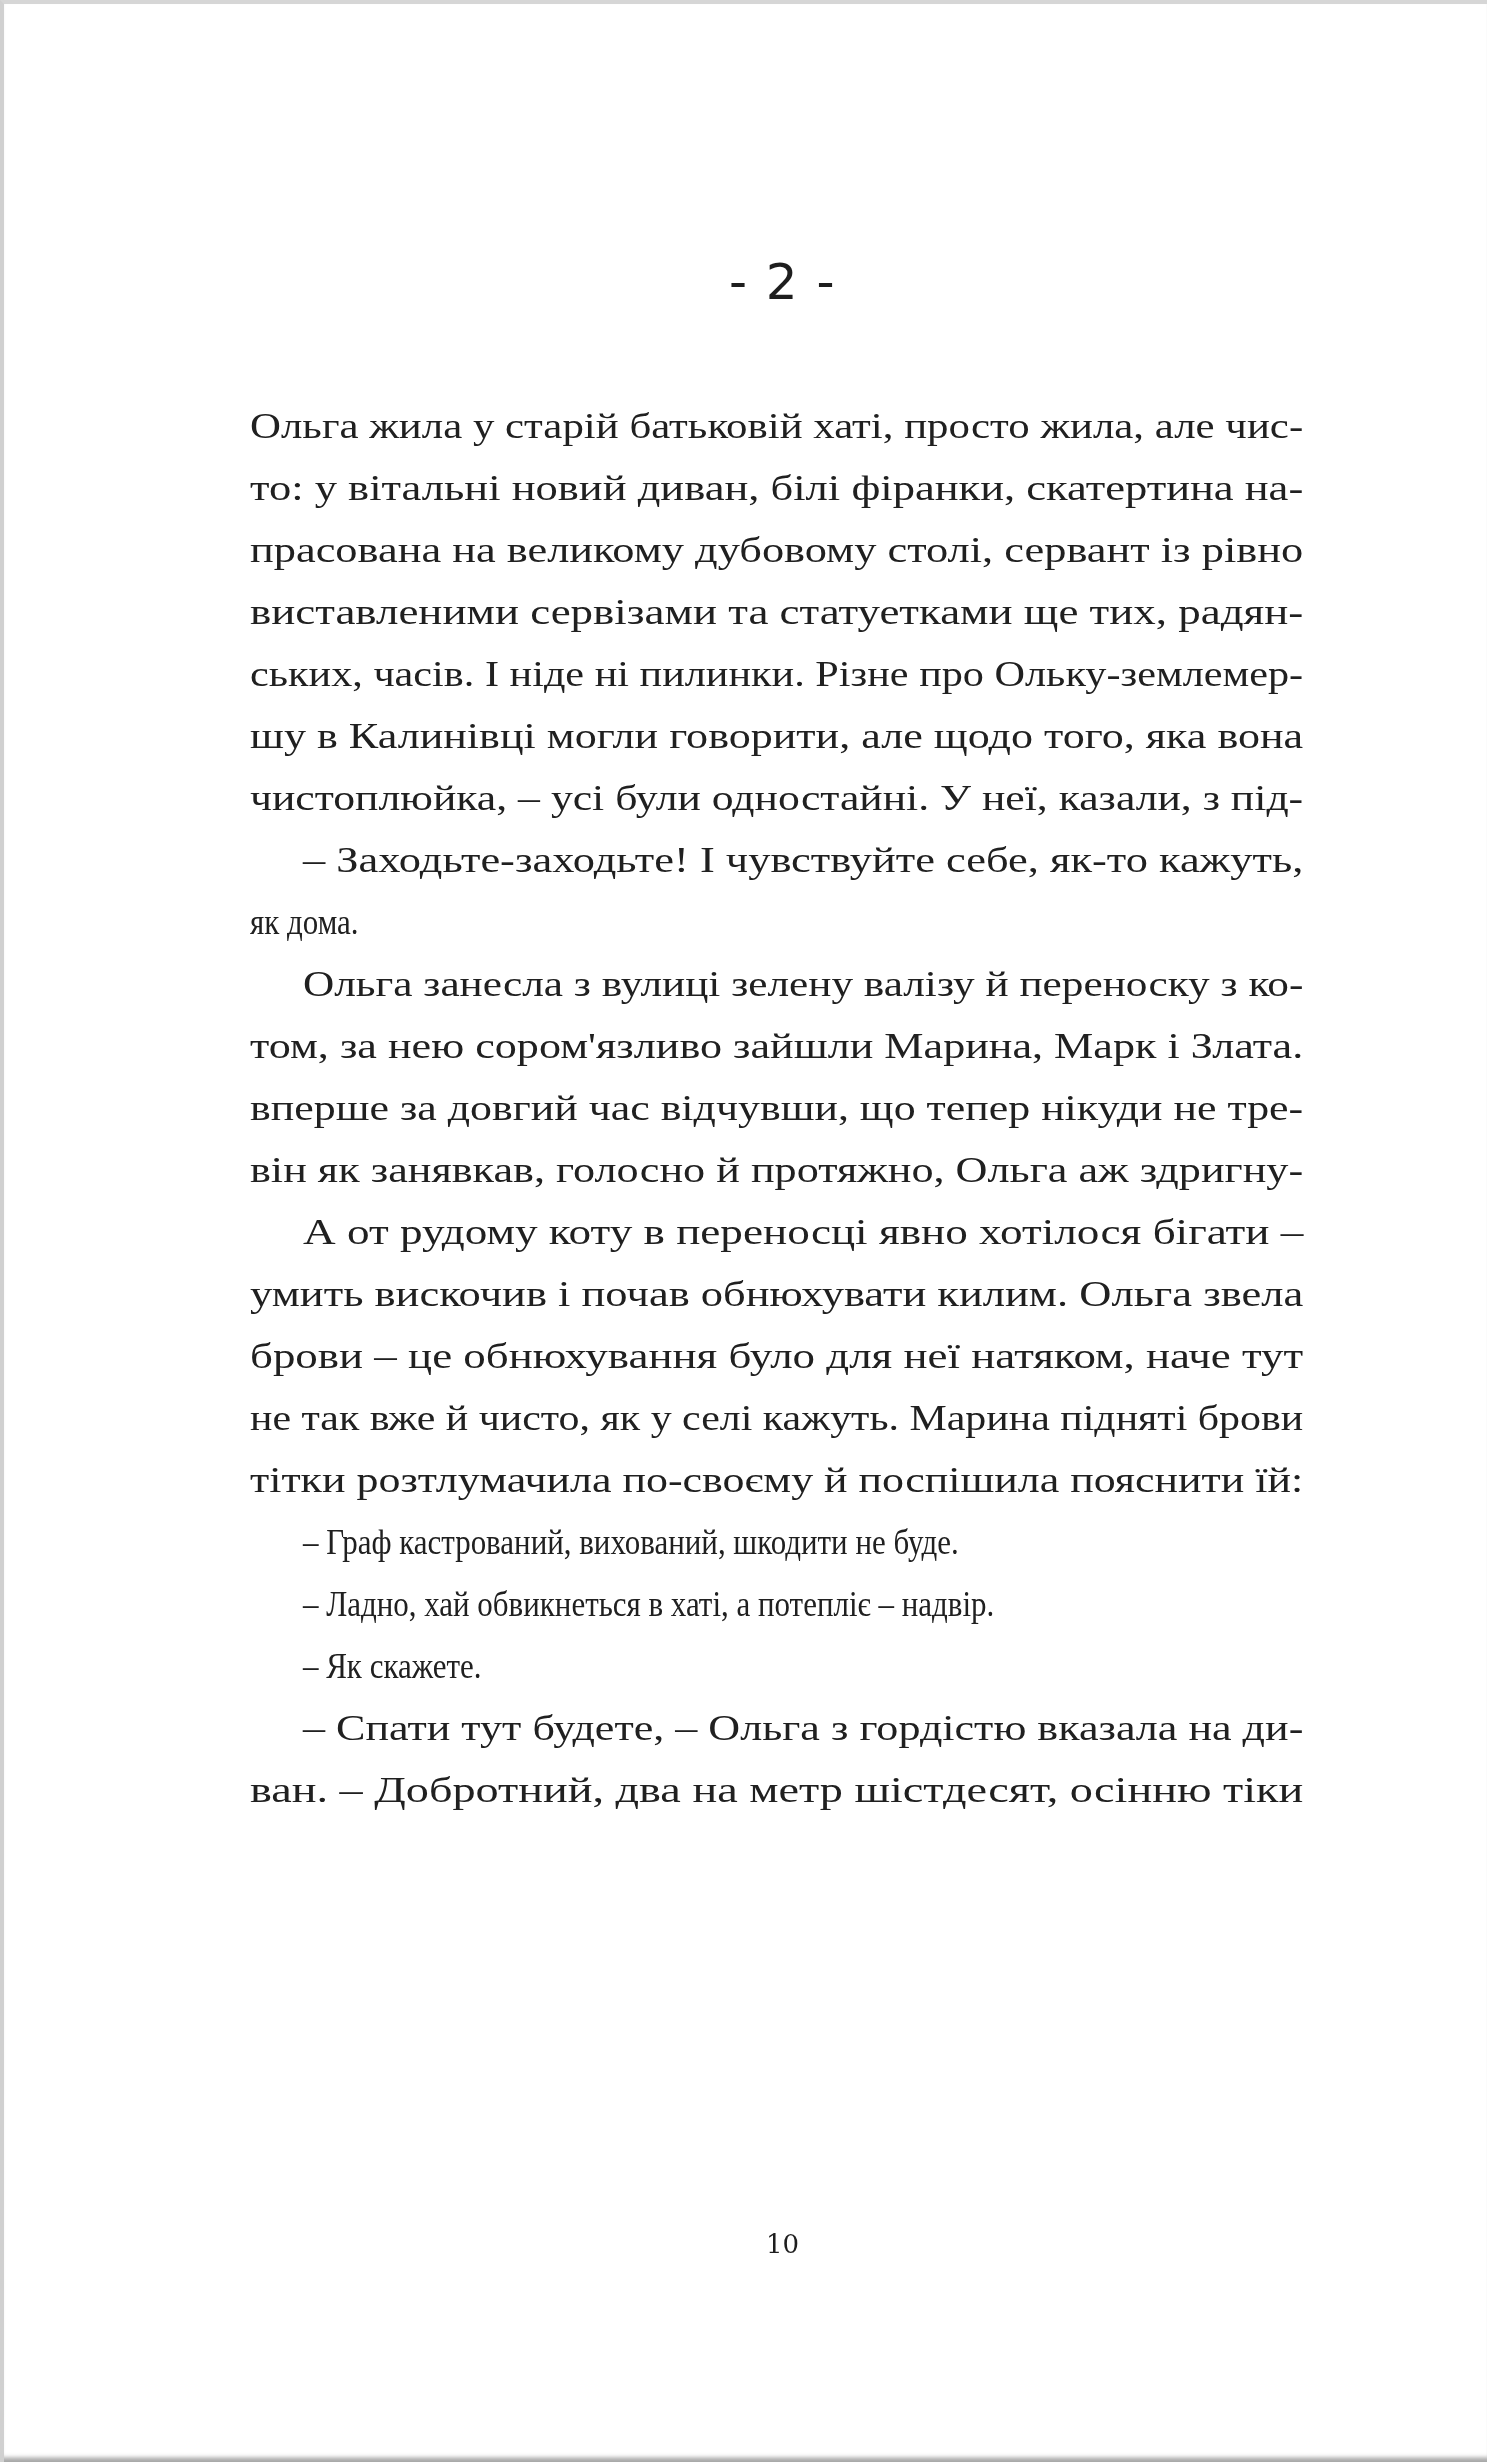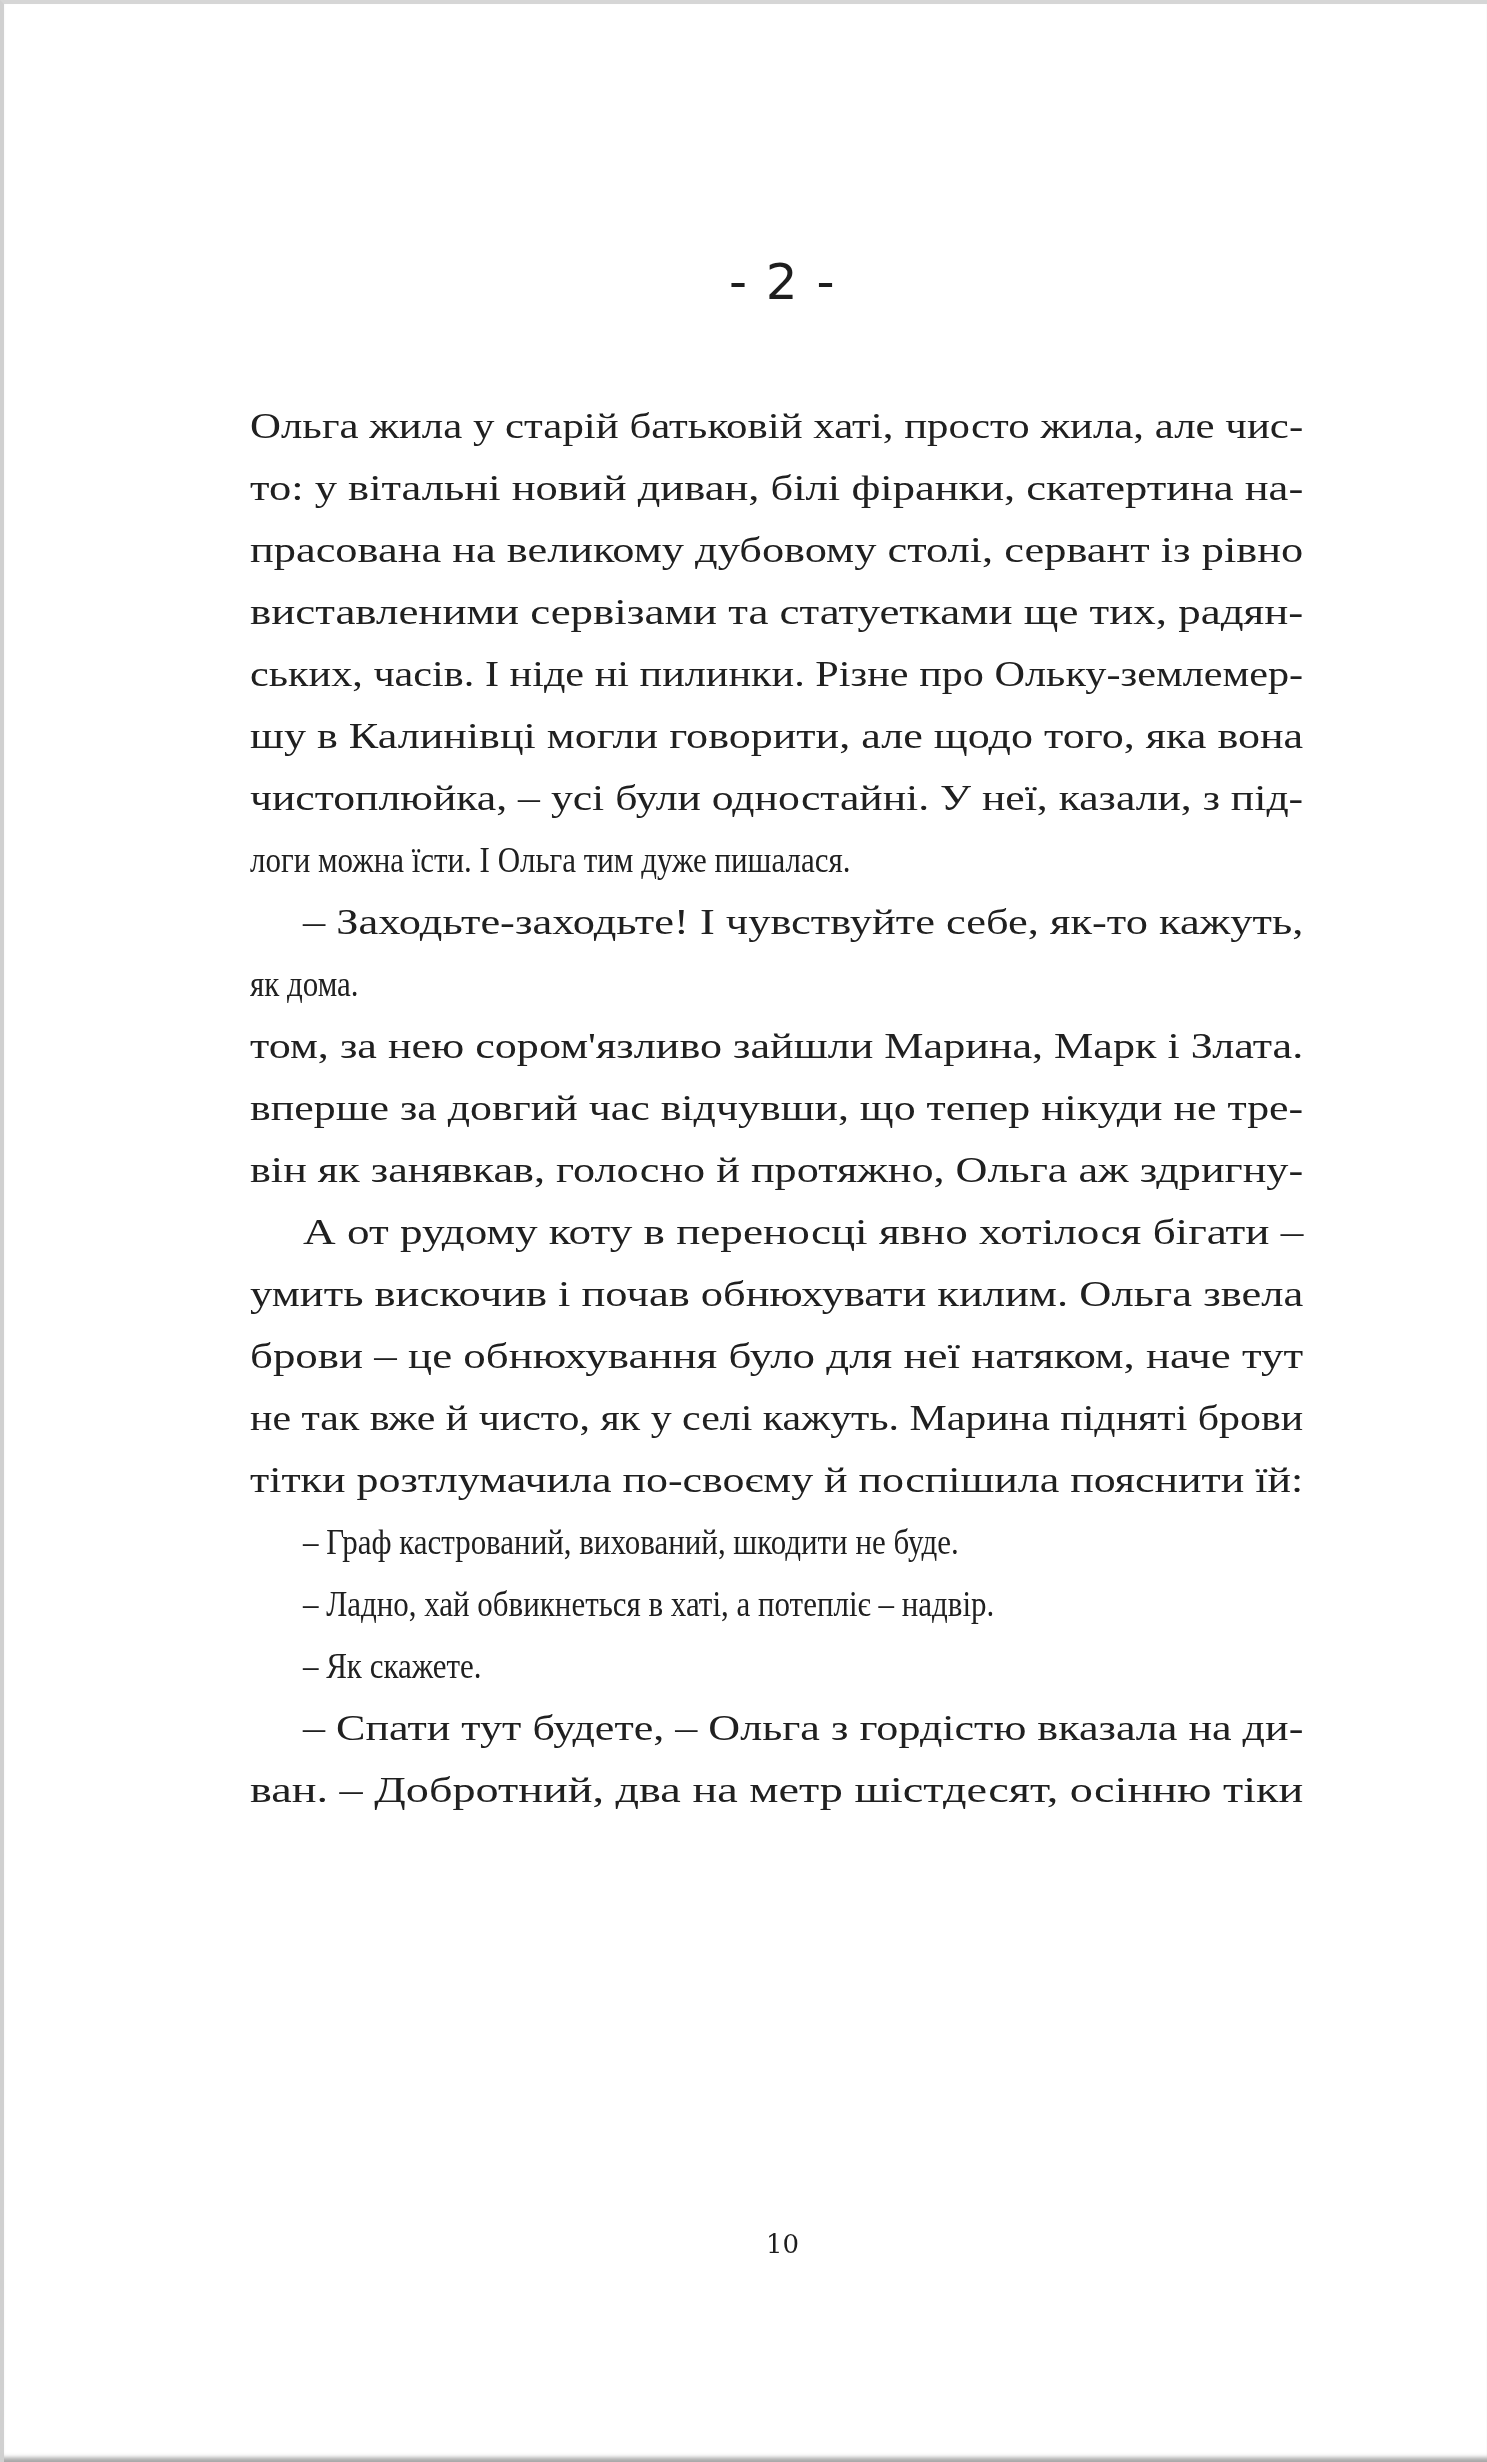--- a/index.html
+++ b/index.html
@@ -80,23 +80,23 @@
   <div class="chapter-heading">- 2 -</div>
 
   <div class="body-text">
     <div class="line"><span class="inner" style="transform: scaleX(1.1908);">Ольга жила у старій батьковій хаті, просто жила, але чис-</span></div>
     <div class="line"><span class="inner" style="transform: scaleX(1.2379);">то: у вітальні новий диван, білі фіранки, скатертина на-</span></div>
     <div class="line"><span class="inner" style="transform: scaleX(1.2331);">прасована на великому дубовому столі, сервант із рівно</span></div>
     <div class="line"><span class="inner" style="transform: scaleX(1.2483);">виставленими сервізами та статуетками ще тих, радян-</span></div>
     <div class="line"><span class="inner" style="transform: scaleX(1.1733);">ських, часів. І ніде ні пилинки. Різне про Ольку-землемер-</span></div>
     <div class="line"><span class="inner" style="transform: scaleX(1.2246);">шу в Калинівці могли говорити, але щодо того, яка вона</span></div>
     <div class="line"><span class="inner" style="transform: scaleX(1.2136);">чистоплюйка, – усі були одностайні. У неї, казали, з під-</span></div>
-    <div class="line"><span class="inner" style="transform: scaleX(0.86);">логи можна їсти. І Ольга тим дуже пишалася.</span></div>
     <div class="line indent"><span class="inner" style="transform: scaleX(1.2345);">– Заходьте-заходьте! І чувствуйте себе, як-то кажуть,</span></div>
     <div class="line"><span class="inner" style="transform: scaleX(0.86);">як дома.</span></div>
+    <div class="line indent"><span class="inner" style="transform: scaleX(1.2017);">Ольга занесла з вулиці зелену валізу й переноску з ко-</span></div>
     <div class="line"><span class="inner" style="transform: scaleX(1.2259);">том, за нею сором'язливо зайшли Марина, Марк і Злата.</span></div>
     <div class="line"><span class="inner" style="transform: scaleX(1.2192);">вперше за довгий час відчувши, що тепер нікуди не тре-</span></div>
     <div class="line"><span class="inner" style="transform: scaleX(1.2276);">він як занявкав, голосно й протяжно, Ольга аж здригну-</span></div>
     <div class="line indent"><span class="inner" style="transform: scaleX(1.2548);">А от рудому коту в переносці явно хотілося бігати –</span></div>
     <div class="line"><span class="inner" style="transform: scaleX(1.2368);">умить вискочив і почав обнюхувати килим. Ольга звела</span></div>
     <div class="line"><span class="inner" style="transform: scaleX(1.2489);">брови – це обнюхування було для неї натяком, наче тут</span></div>
     <div class="line"><span class="inner" style="transform: scaleX(1.1642);">не так вже й чисто, як у селі кажуть. Марина підняті брови</span></div>
     <div class="line"><span class="inner" style="transform: scaleX(1.2205);">тітки розтлумачила по-своєму й поспішила пояснити їй:</span></div>
     <div class="line indent"><span class="inner" style="transform: scaleX(0.86);">– Граф кастрований, вихований, шкодити не буде.</span></div>
     <div class="line indent"><span class="inner" style="transform: scaleX(0.86);">– Ладно, хай обвикнеться в хаті, а потепліє – надвір.</span></div>

